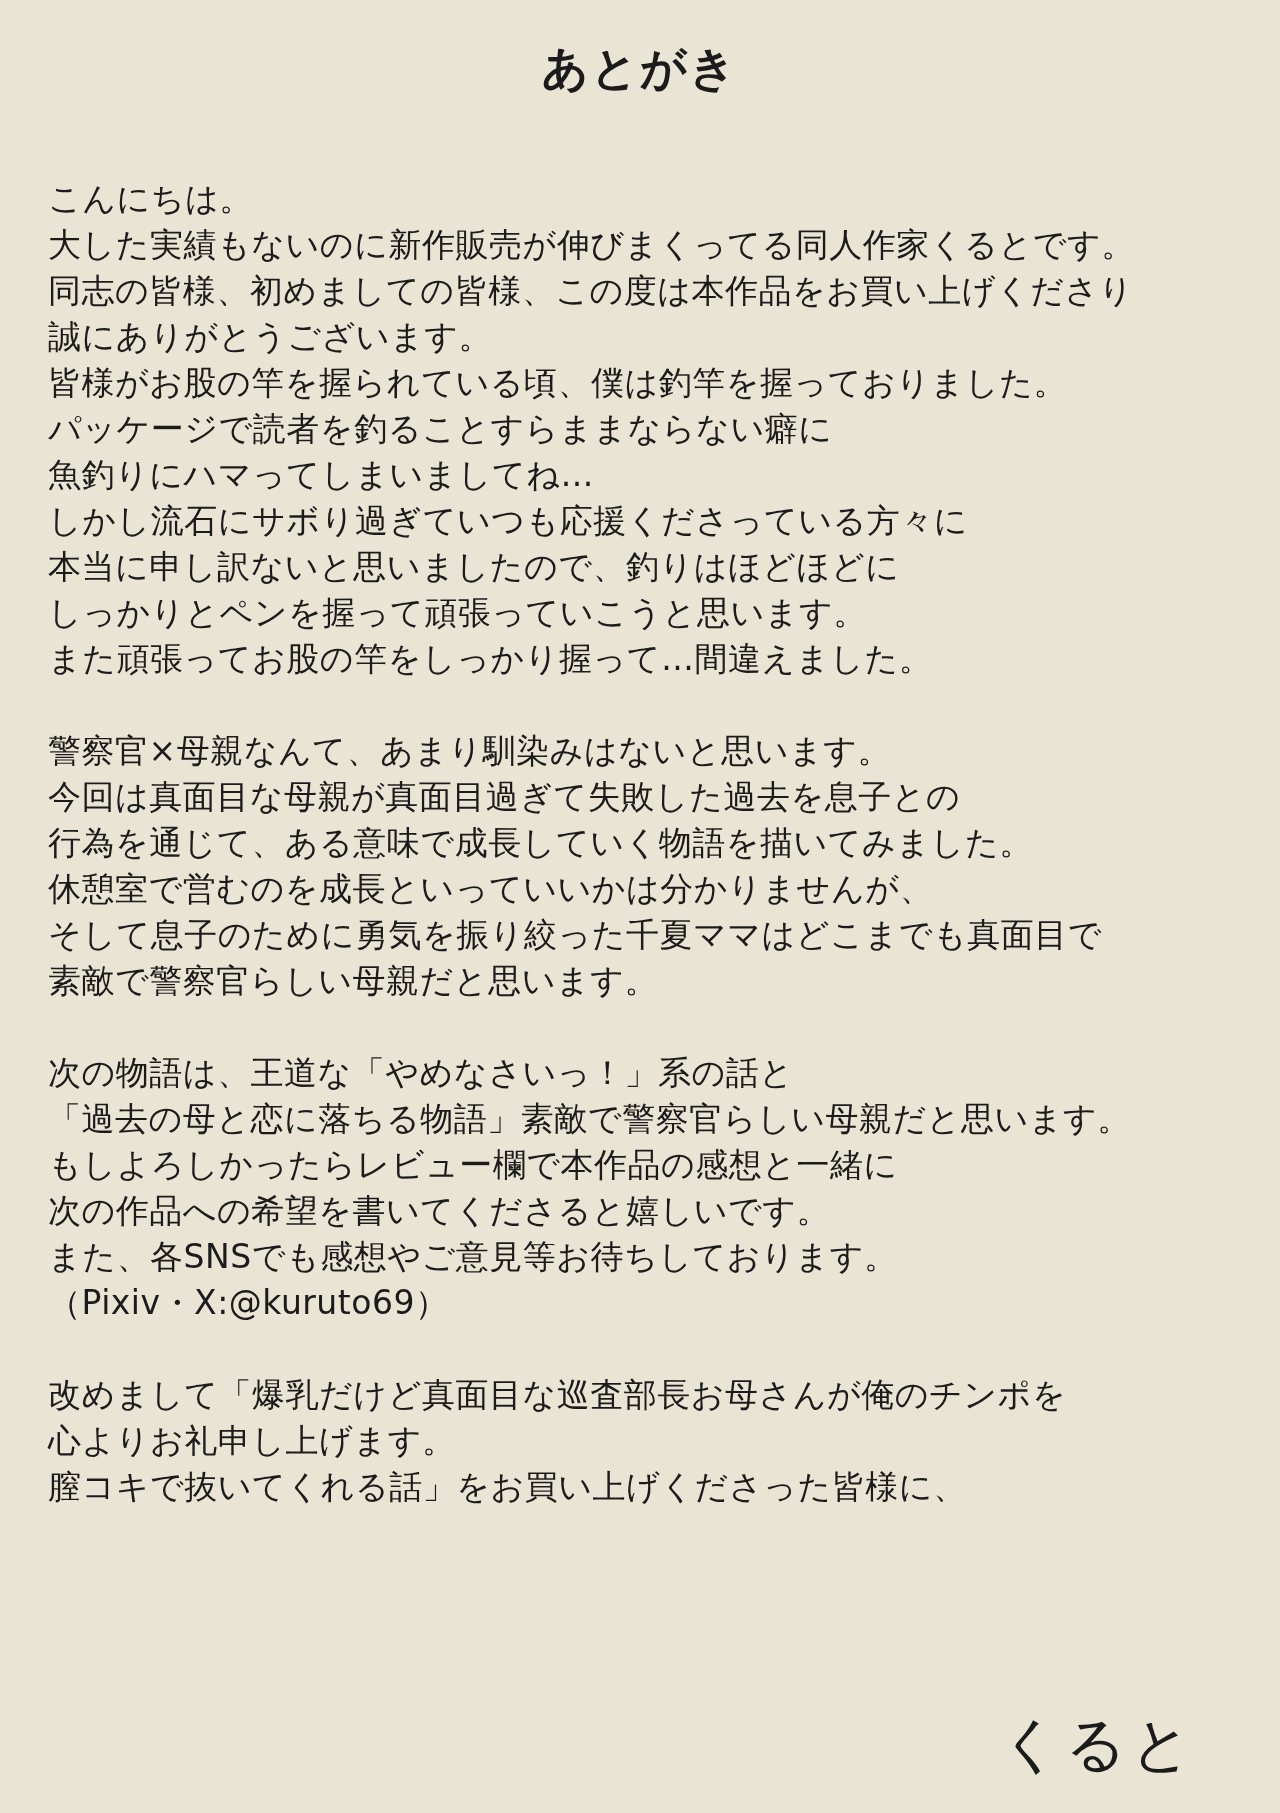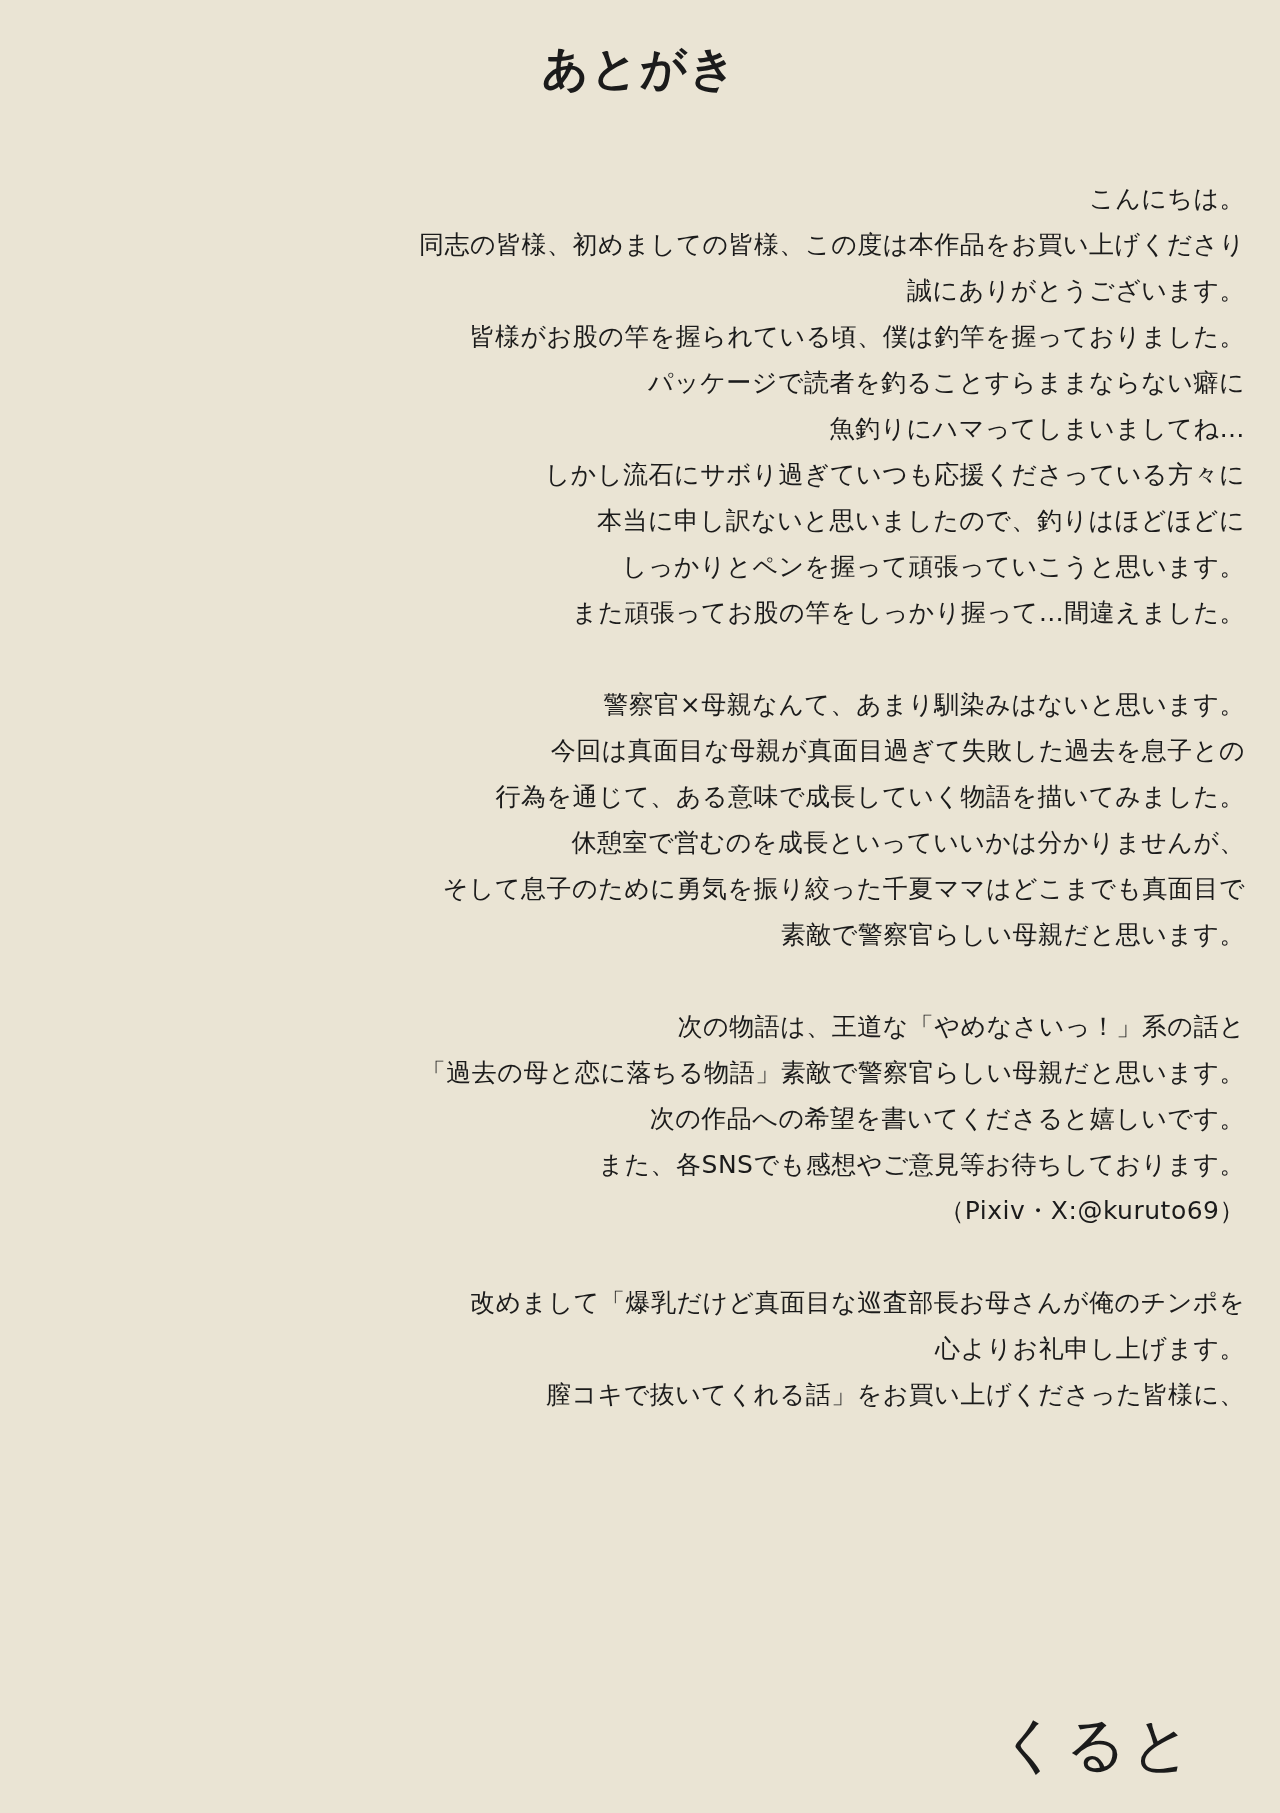--- a/index.html
+++ b/index.html
@@ -26,24 +26,23 @@
     right: 0;
     text-align: center;
     font-size: 46px;
     font-weight: bold;
     letter-spacing: 2px;
     line-height: 1.1;
   }
   .content {
     position: absolute;
     top: 176px;
-    left: 55px;
+    left: 48px;
     width: 1190px;
-    font-size: 25px;
-    text-align: right;
+    font-size: 33px;
   }
   .para {
     margin: 0 0 46px 0;
   }
   .para:last-child {
     margin-bottom: 0;
   }
   .line {
     height: 46px;
     line-height: 46px;
@@ -61,20 +60,21 @@
 </style>
 </head>
 <body style="background: rgb(234, 228, 212); color: rgb(27, 27, 27);">
 
 <div class="page">
   <h1 class="title">あとがき</h1>
 
   <div class="content">
       <div class="para">
         <div class="line">こんにちは。</div>
+        <div class="line">大した実績もないのに新作販売が伸びまくってる同人作家くるとです。</div>
         <div class="line">同志の皆様、初めましての皆様、この度は本作品をお買い上げくださり</div>
         <div class="line">誠にありがとうございます。</div>
         <div class="line">皆様がお股の竿を握られている頃、僕は釣竿を握っておりました。</div>
         <div class="line">パッケージで読者を釣ることすらままならない癖に</div>
         <div class="line">魚釣りにハマってしまいましてね…</div>
         <div class="line">しかし流石にサボり過ぎていつも応援くださっている方々に</div>
         <div class="line">本当に申し訳ないと思いましたので、釣りはほどほどに</div>
         <div class="line">しっかりとペンを握って頑張っていこうと思います。</div>
         <div class="line">また頑張ってお股の竿をしっかり握って…間違えました。</div>
       </div>
@@ -82,20 +82,21 @@
         <div class="line">警察官×母親なんて、あまり馴染みはないと思います。</div>
         <div class="line">今回は真面目な母親が真面目過ぎて失敗した過去を息子との</div>
         <div class="line">行為を通じて、ある意味で成長していく物語を描いてみました。</div>
         <div class="line">休憩室で営むのを成長といっていいかは分かりませんが、</div>
         <div class="line">そして息子のために勇気を振り絞った千夏ママはどこまでも真面目で</div>
         <div class="line">素敵で警察官らしい母親だと思います。</div>
       </div>
       <div class="para">
         <div class="line">次の物語は、王道な「やめなさいっ！」系の話と</div>
         <div class="line">「過去の母と恋に落ちる物語」素敵で警察官らしい母親だと思います。</div>
+        <div class="line">もしよろしかったらレビュー欄で本作品の感想と一緒に</div>
         <div class="line">次の作品への希望を書いてくださると嬉しいです。</div>
         <div class="line">また、各SNSでも感想やご意見等お待ちしております。</div>
         <div class="line">（Pixiv・X:@kuruto69）</div>
       </div>
       <div class="para">
         <div class="line">改めまして「爆乳だけど真面目な巡査部長お母さんが俺のチンポを</div>
         <div class="line">心よりお礼申し上げます。</div>
         <div class="line">膣コキで抜いてくれる話」をお買い上げくださった皆様に、</div>
       </div>
     </div>

